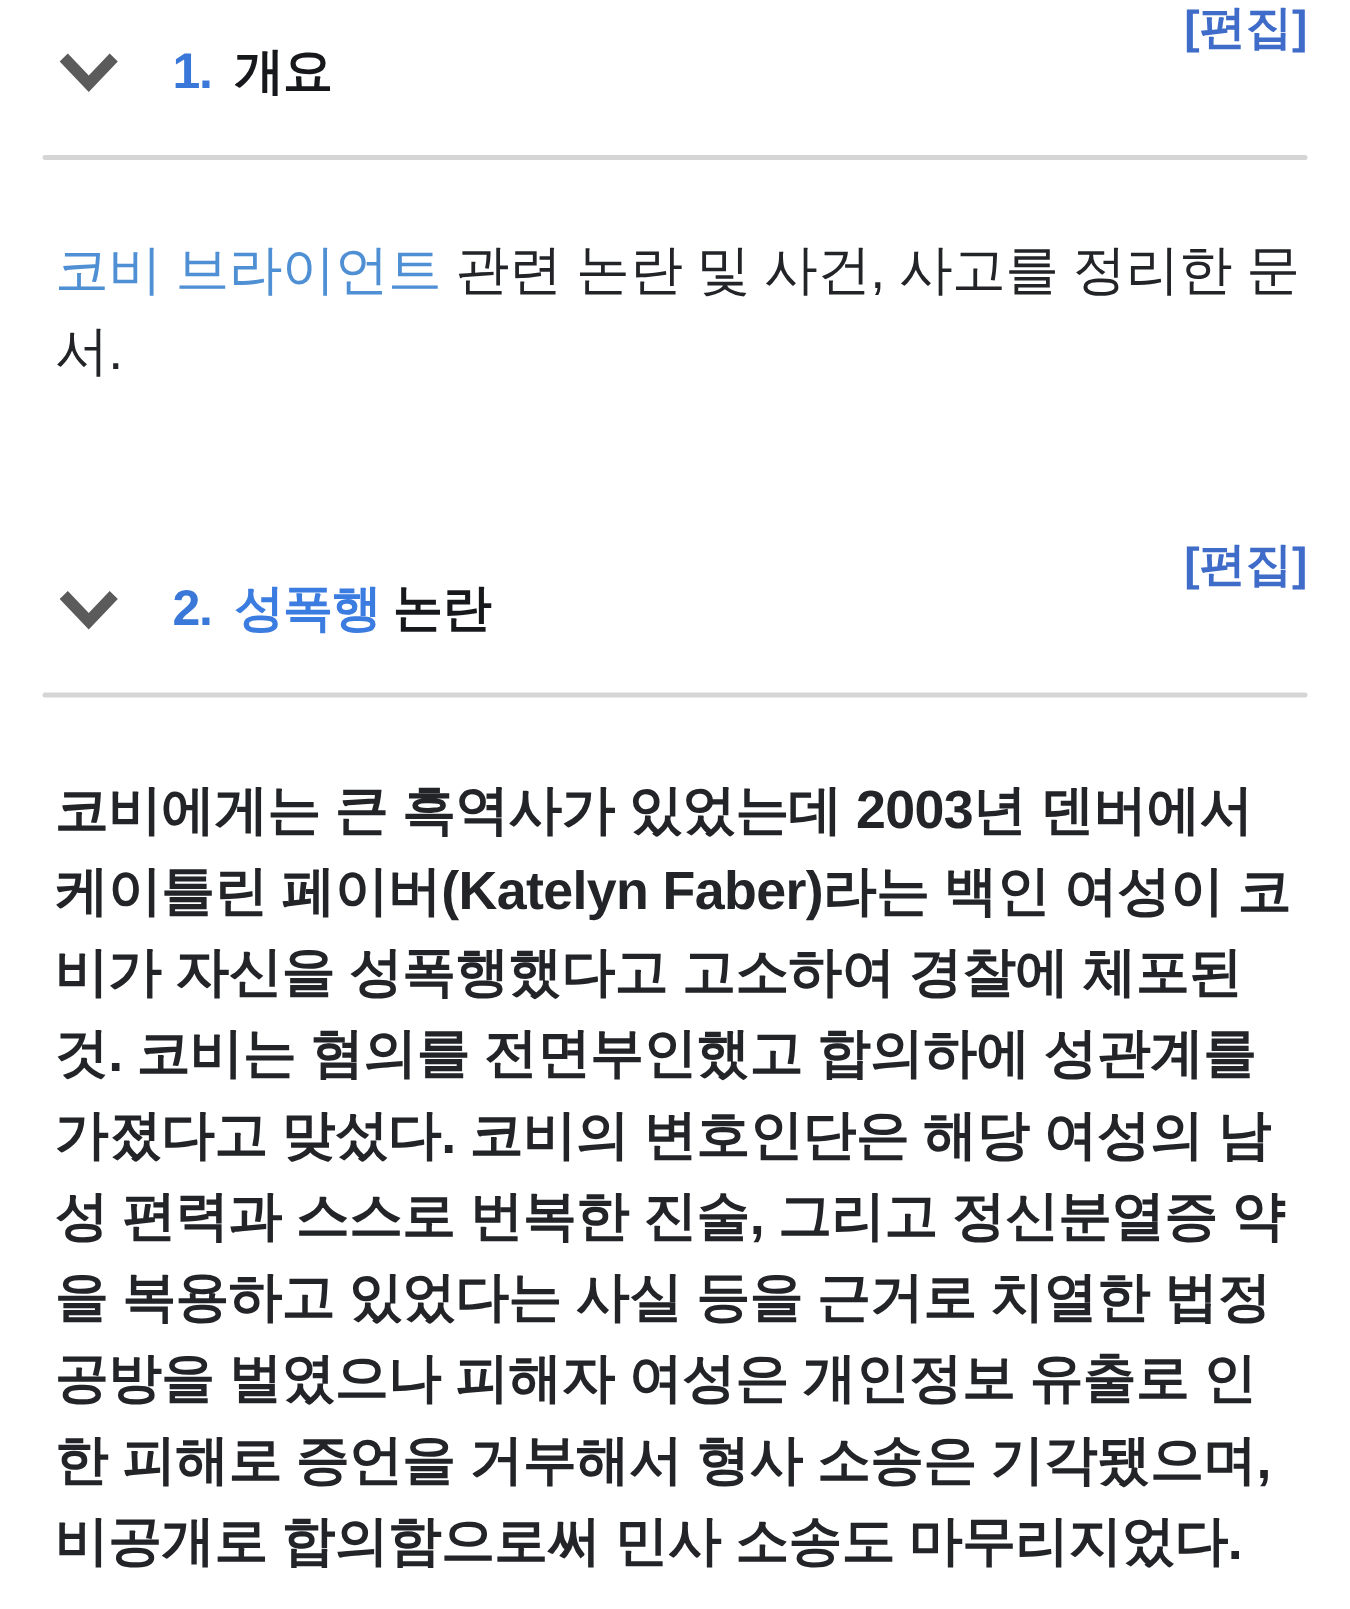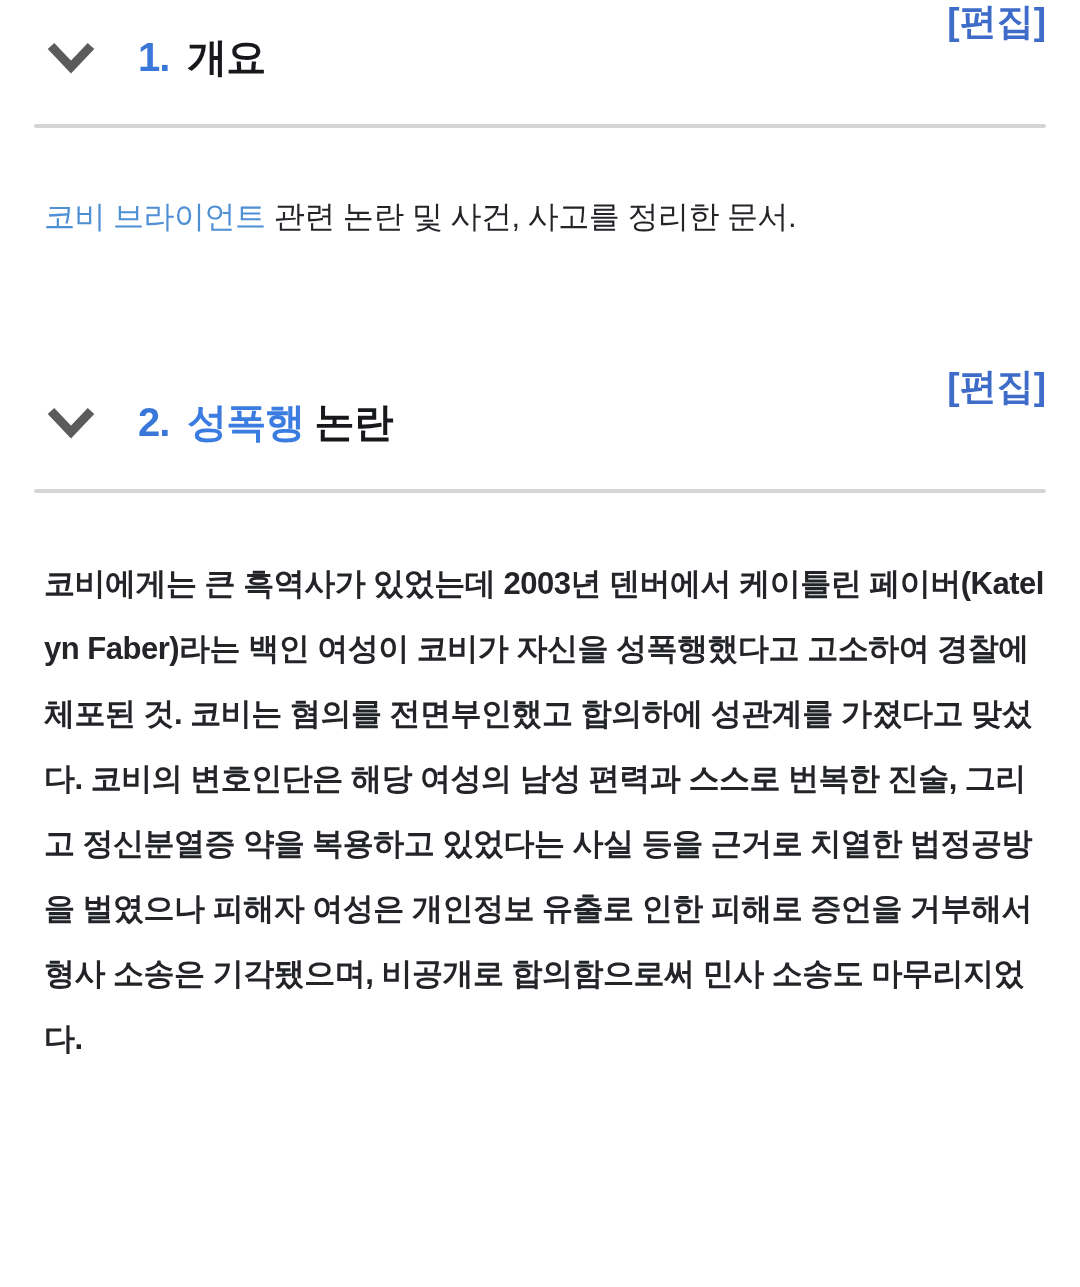--- a/index.html
+++ b/index.html
@@ -80,21 +80,21 @@
   .divider {
     height: 4px;
     background: var(--divider-color);
     margin-top: 26px;
     border-radius: 2px;
   }
 
   .para {
     margin: 56px 0 0 0;
     padding-left: 10px;
-    font-size: 31px;
+    font-size: 43px;
     line-height: 65px;
     color: var(--body-text-color);
     word-break: break-all;
     letter-spacing: -0.5px;
   }
   .para.body-para { margin-top: 58px; font-weight: bold; }
   .doc-link {
     color: var(--body-link-color);
     text-decoration: none;
   }

